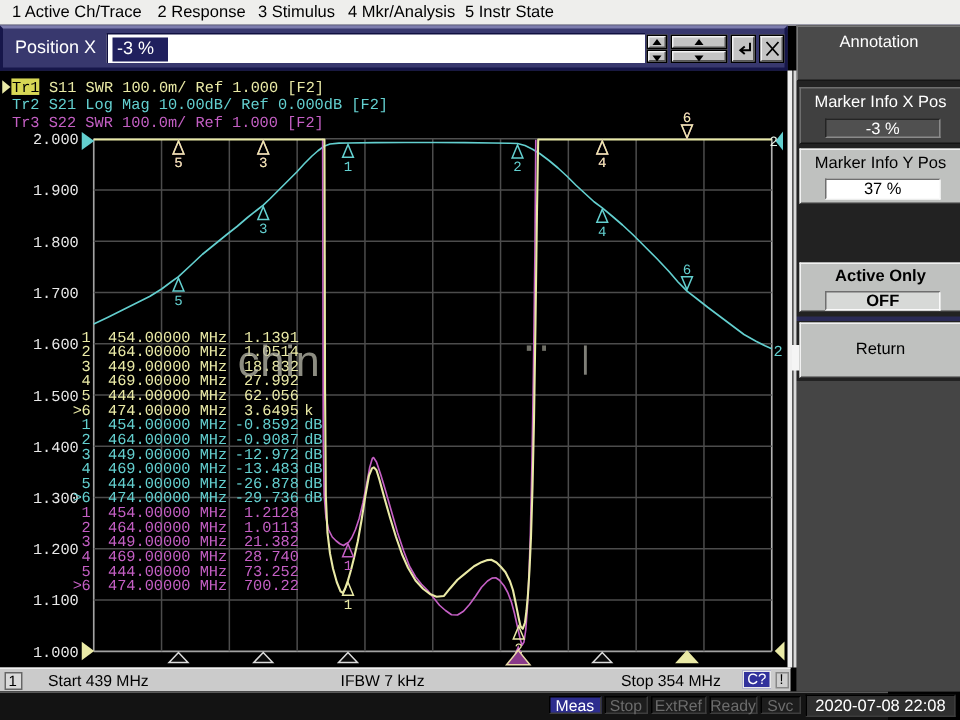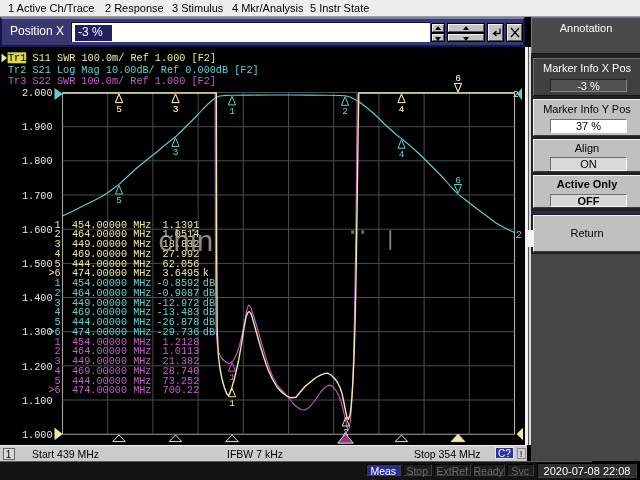--- a/index.html
+++ b/index.html
@@ -94,26 +94,20 @@
        border-top:1px solid #6e6e6e; border-left:1px solid #6e6e6e; border-bottom:1px solid #141414;">
     <span class="cap" style="margin-top:3px">Marker Info X Pos</span>
     <div class="disp" style="top:19.5px; background:#505050; color:#fff;
          border:1px solid #242424; border-bottom-color:#8a8a8a; border-right-color:#8a8a8a;">-3 %</div>
   </div>
   <div class="sk" style="top:82px; height:37px; background:#bfc1bf;
        border-top:1px solid #f2f2f2; border-left:1px solid #f2f2f2; border-bottom:1px solid #3a3a3a;">
     <span class="cap" style="margin-top:3px">Marker Info Y Pos</span>
     <div class="disp" style="top:19px; background:#ffffff;
          border:1px solid #6f6f6f; border-bottom-color:#fafafa; border-right-color:#fafafa;">37 %</div>
-  </div>
-  <div class="sk" style="top:121.5px; height:33px; background:#bfc1bf;
-       border-top:1px solid #f2f2f2; border-left:1px solid #f2f2f2; border-bottom:1px solid #3a3a3a;">
-    <span class="cap" style="margin-top:2px">Align</span>
-    <div class="disp" style="top:17.5px; background:#d7d9d7;
-         border:1px solid #6f6f6f; border-bottom-color:#fafafa; border-right-color:#fafafa;">ON</div>
   </div>
   <div class="sk" style="top:158px; height:33px; background:#bfc1bf;
        border-top:1px solid #f2f2f2; border-left:1px solid #f2f2f2; border-bottom:1px solid #3a3a3a;font-weight:bold;">
     <span class="cap" style="margin-top:2px">Active Only</span>
     <div class="disp" style="top:17.5px; background:#d7d9d7;
          border:1px solid #6f6f6f; border-bottom-color:#fafafa; border-right-color:#fafafa;">OFF</div>
   </div>
   <div class="abs" style="left:0; top:193.5px; width:109px; height:3px; background:#2a2a55;"></div>
   <div class="sk" style="top:198px; height:36.5px; background:#bfc1bf;
        border-top:1px solid #f2f2f2; border-left:1px solid #f2f2f2; border-bottom:1px solid #3a3a3a;">

